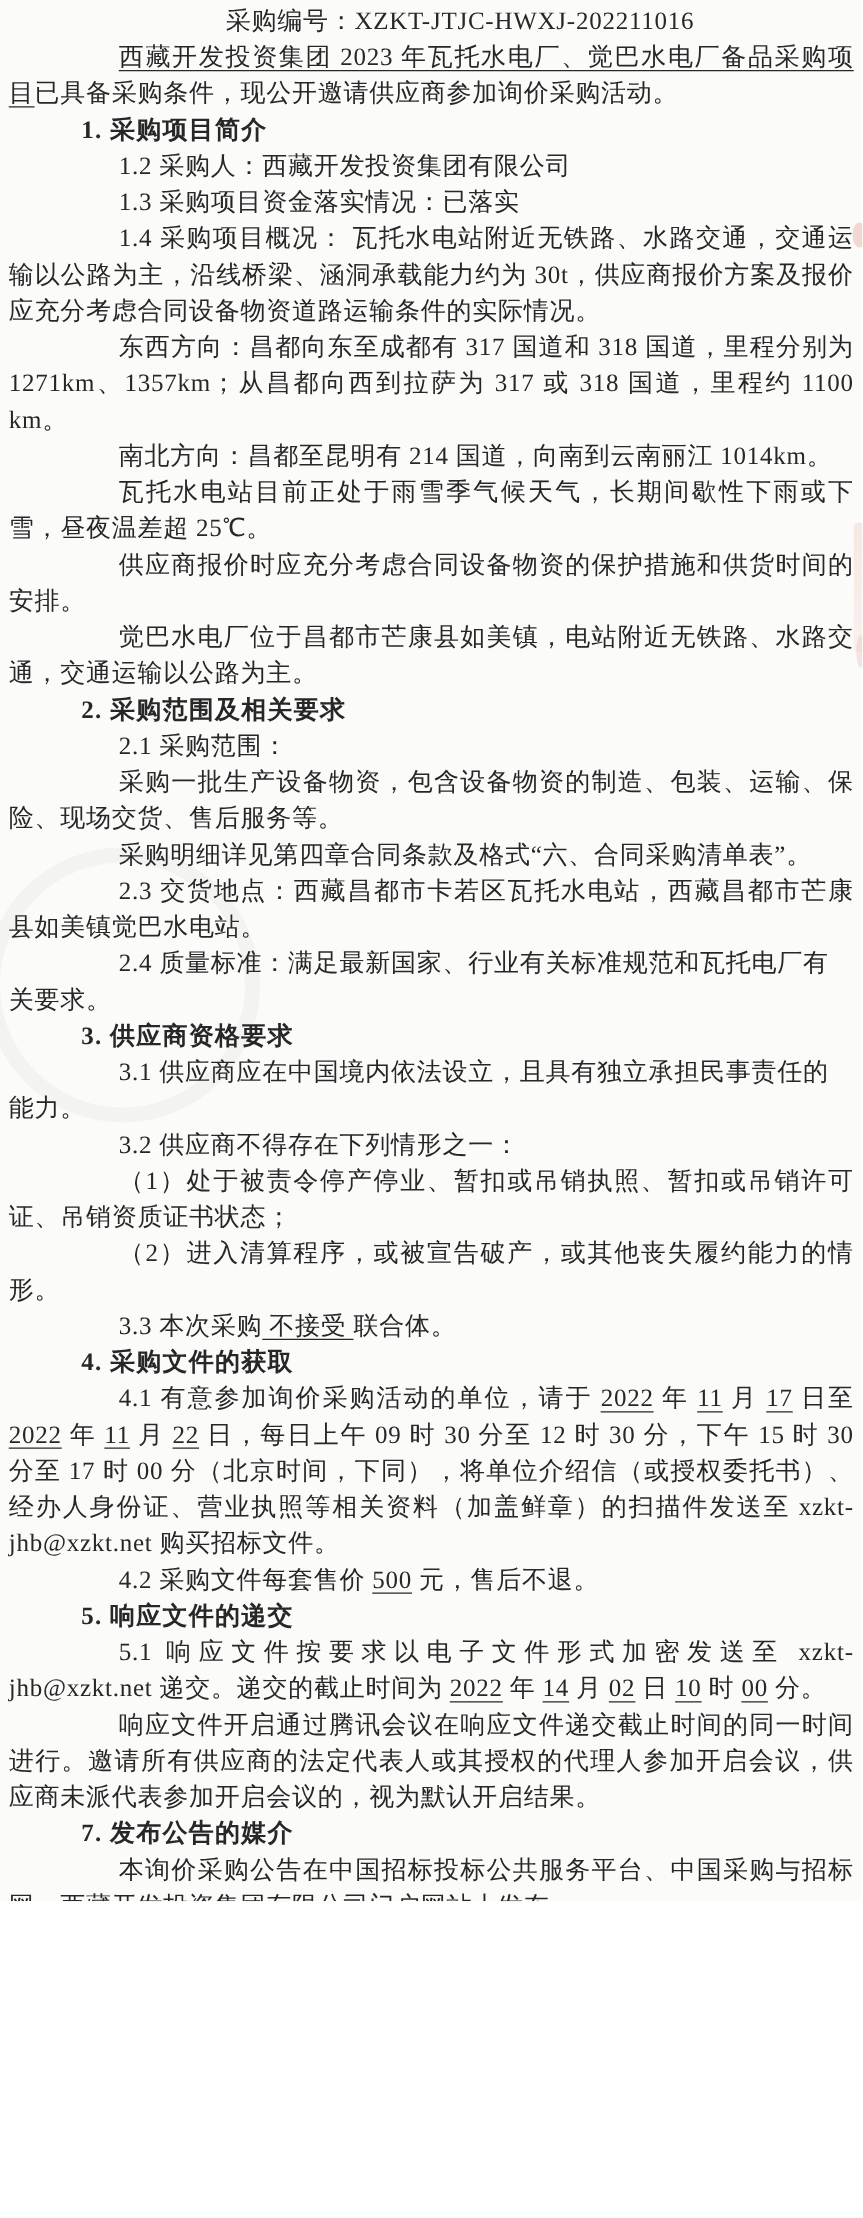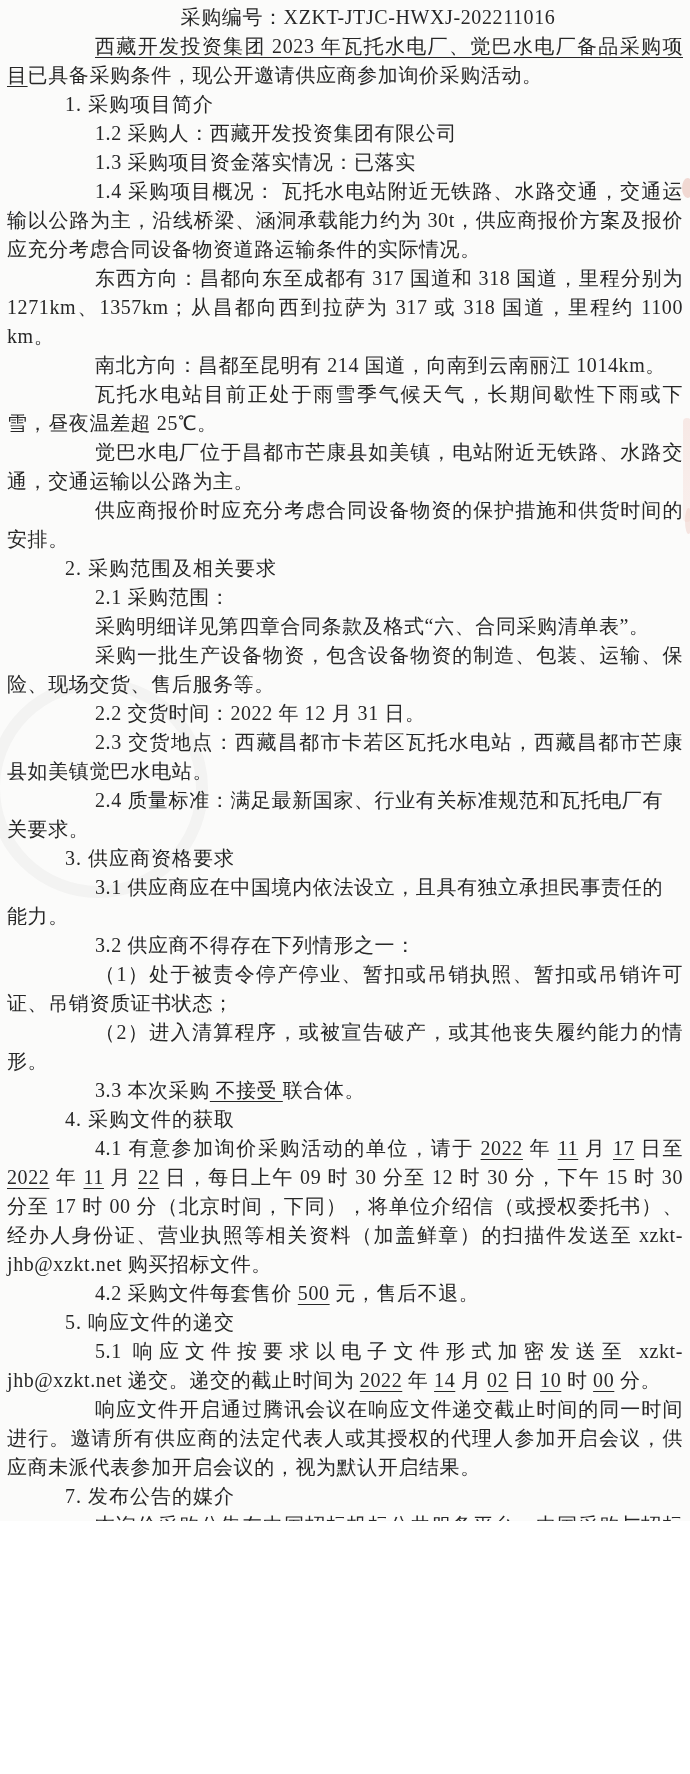--- a/index.html
+++ b/index.html
@@ -11,21 +11,21 @@
     background:#fbfbfa;
     overflow:hidden;
     font-family:"Liberation Serif","DejaVu Serif",serif;
     font-size:20px;
     line-height:29px;
     letter-spacing:0.6px;
     color:#272727;
   }
   .ln{margin:0;}
   .ln.c{text-align:center;padding-left:46px;}
-  .ln.h{font-weight:400;padding-left:58px;letter-spacing:1px;}
+  .ln.h{font-weight:700;padding-left:58px;letter-spacing:1px;}
   .ln.p{text-indent:88px;text-align:justify;font-family:Liberation Serif, serif;}
   .ln.s{text-indent:88px;}
   .ln.c1{padding-left:88px;}
   .u{text-decoration:underline;text-underline-offset:4px;text-decoration-thickness:1.4px;}
   .signature{
     position:absolute;left:435px;top:1664px;width:248px;
     text-align:center;font-size:16.5px;line-height:30px;letter-spacing:0.5px;color:#1d1d1d;
   }
   .stamp{
     position:absolute;left:455px;top:1568px;width:196px;height:196px;
@@ -51,27 +51,26 @@
   <div id="doc-body">
       <div class="ln c"><span>采购编号：XZKT-JTJC-HWXJ-202211016</span></div>
       <div class="ln p"><span class="u">西藏开发投资集团 2023 年瓦托水电厂、觉巴水电厂备品采购项目</span><span>已具备采购条件，现公开邀请供应商参加询价采购活动。</span></div>
       <div class="ln h"><span>1. 采购项目简介</span></div>
       <div class="ln s"><span>1.2 采购人：西藏开发投资集团有限公司</span></div>
       <div class="ln s"><span>1.3 采购项目资金落实情况：已落实</span></div>
       <div class="ln p"><span>1.4 采购项目概况：  瓦托水电站附近无铁路、水路交通，交通运输以公路为主，沿线桥梁、涵洞承载能力约为 30t，供应商报价方案及报价应充分考虑合同设备物资道路运输条件的实际情况。</span></div>
       <div class="ln p"><span>东西方向：昌都向东至成都有 317 国道和 318 国道，里程分别为 1271km、1357km；从昌都向西到拉萨为 317 或 318 国道，里程约 1100 km。</span></div>
       <div class="ln p"><span>南北方向：昌都至昆明有 214 国道，向南到云南丽江 1014km。</span></div>
       <div class="ln p"><span>瓦托水电站目前正处于雨雪季气候天气，长期间歇性下雨或下雪，昼夜温差超 25℃。</span></div>
+      <div class="ln p"><span>供应商报价时应充分考虑合同设备物资的保护措施和供货时间的安排。</span></div>
       <div class="ln p"><span>觉巴水电厂位于昌都市芒康县如美镇，电站附近无铁路、水路交通，交通运输以公路为主。</span></div>
-      <div class="ln p"><span>供应商报价时应充分考虑合同设备物资的保护措施和供货时间的安排。</span></div>
       <div class="ln h"><span>2. 采购范围及相关要求</span></div>
       <div class="ln s"><span>2.1 采购范围：</span></div>
+      <div class="ln p"><span>采购一批生产设备物资，包含设备物资的制造、包装、运输、保险、现场交货、售后服务等。</span></div>
       <div class="ln p"><span>采购明细详见第四章合同条款及格式“六、合同采购清单表”。</span></div>
-      <div class="ln p"><span>采购一批生产设备物资，包含设备物资的制造、包装、运输、保险、现场交货、售后服务等。</span></div>
-      <div class="ln s"><span>2.2 交货时间：2022 年 12 月 31 日。</span></div>
       <div class="ln p"><span>2.3 交货地点：西藏昌都市卡若区瓦托水电站，西藏昌都市芒康县如美镇觉巴水电站。</span></div>
       <div class="ln s"><span>2.4 质量标准：满足最新国家、行业有关标准规范和瓦托电厂有关要求。</span></div>
       <div class="ln h"><span>3. 供应商资格要求</span></div>
       <div class="ln s"><span>3.1 供应商应在中国境内依法设立，且具有独立承担民事责任的能力。</span></div>
       <div class="ln s"><span>3.2 供应商不得存在下列情形之一：</span></div>
       <div class="ln p"><span>（1）处于被责令停产停业、暂扣或吊销执照、暂扣或吊销许可证、吊销资质证书状态；</span></div>
       <div class="ln p"><span>（2）进入清算程序，或被宣告破产，或其他丧失履约能力的情形。</span></div>
       <div class="ln s"><span>3.3 本次采购</span><span class="u"> 不接受 </span><span>联合体。</span></div>
       <div class="ln h"><span>4. 采购文件的获取</span></div>
       <div class="ln p"><span>4.1 有意参加询价采购活动的单位，请于 </span><span class="u">2022</span><span> 年 </span><span class="u">11</span><span> 月 </span><span class="u">17</span><span> 日至 </span><span class="u">2022</span><span> 年 </span><span class="u">11</span><span> 月 </span><span class="u">22</span><span> 日，每日上午 09 时 30 分至 12 时 30 分，下午 15 时 30 分至 17 时 00 分（北京时间，下同），将单位介绍信（或授权委托书）、经办人身份证、营业执照等相关资料（加盖鲜章）的扫描件发送至 xzkt-jhb@xzkt.net 购买招标文件。</span></div>

